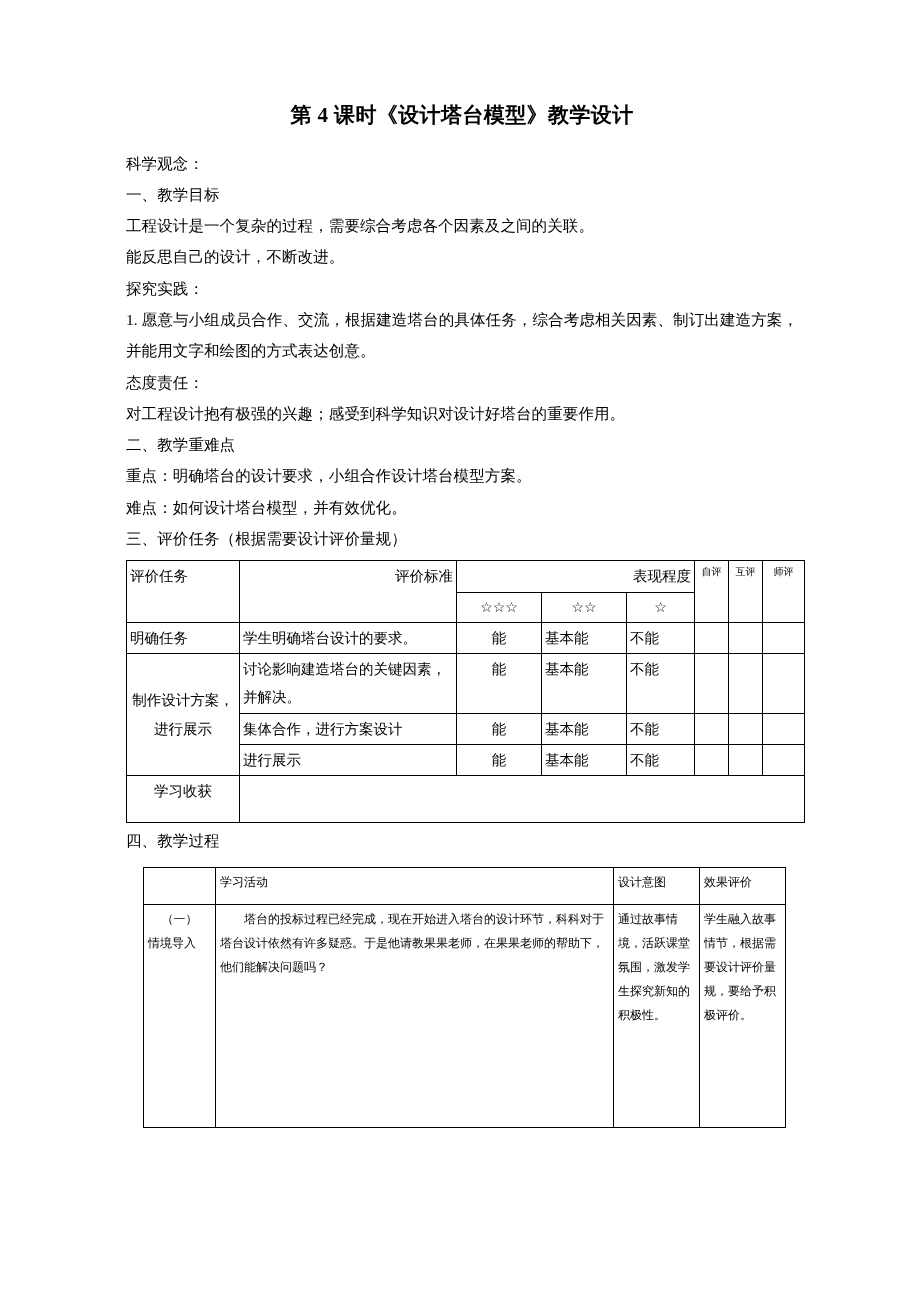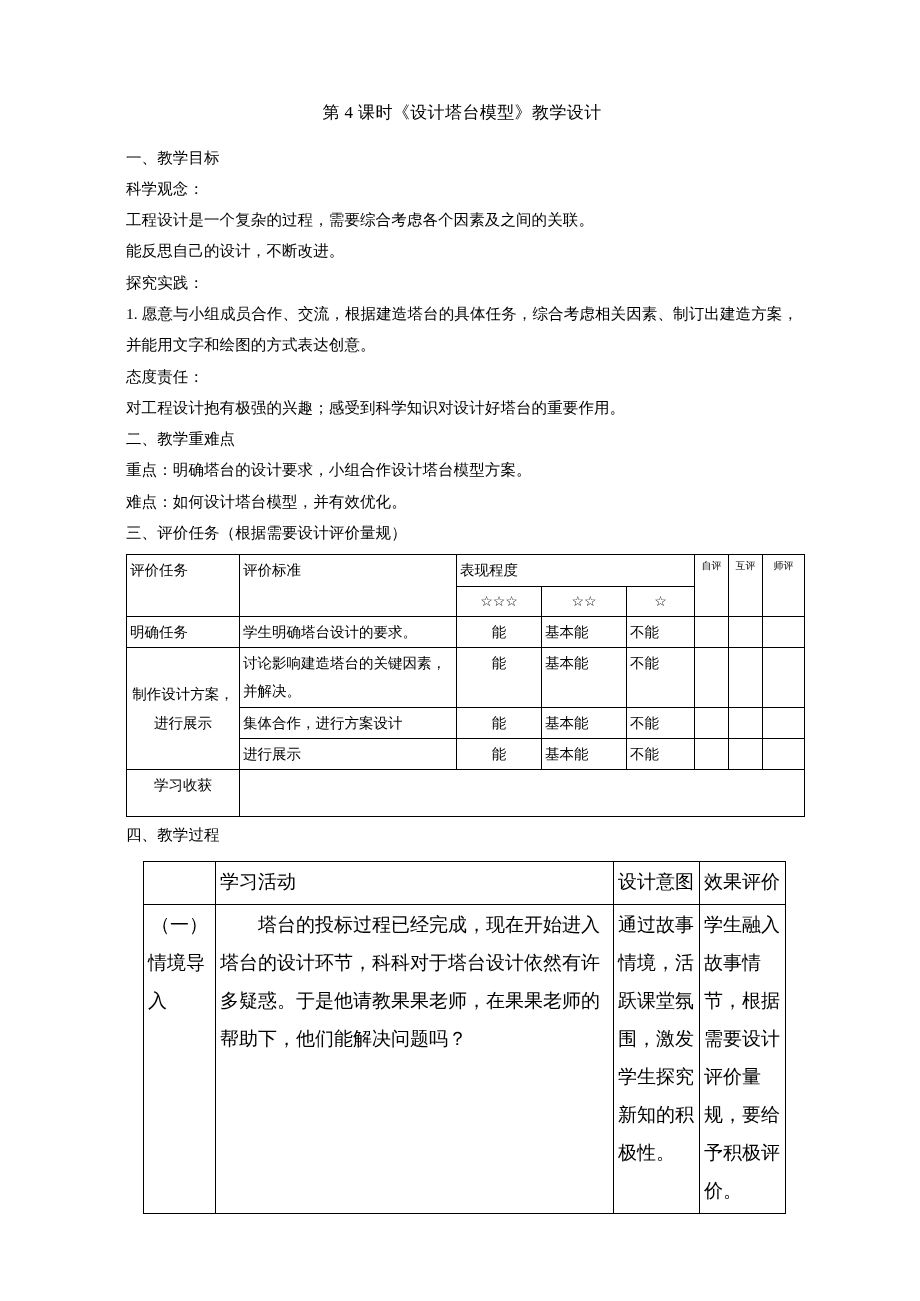--- a/index.html
+++ b/index.html
@@ -16,22 +16,22 @@
   }
   .page {
     position: relative;
     width: 920px;
     height: 1301px;
     box-sizing: border-box;
     padding: 100px 122px 0 126px;
   }
   .doc-title {
     text-align: center;
-    font-size: 17px;
-    font-weight: normal;
+    font-size: 21px;
+    font-weight: bold;
     letter-spacing: 0.4px;
     margin: 0 0 16px 0;
     line-height: 1.5;
   }
   .para {
     font-size: 15.5px;
     line-height: 2.02;
     margin: 0;
     text-align: justify;
     letter-spacing: 0.1px;
@@ -60,50 +60,49 @@
   }
   .t-rubric td { vertical-align: top; }
   .t-rubric .c-center { text-align: center; }
   .t-rubric .c-vmid { vertical-align: middle; }
   .t-rubric .stars {
     text-align: center;
     font-size: 14px;
     letter-spacing: 0px;
   }
   .t-rubric .hdr-merge {
-    text-align: left;
+    text-align: right;
     vertical-align: top;
   }
   .t-rubric .narrow-lbl {
     text-align: center;
     font-size: 10px;
     line-height: 1.95;
   }
 
   
   .t-process {
     width: 642px;
     margin-left: 17px;
-    font-size: 19px;
+    font-size: 12px;
     line-height: 2.0;
-    font-family: Liberation Mono, monospace;
   }
   .t-process td { vertical-align: top; padding: 2px 4px; }
   .t-process .indent { text-indent: 2em; }
   .t-process .ctr { text-align: center; }
 </style>
 </head>
 <body>
 
 <div class="page">
 
   <h1 class="doc-title">第 4 课时《设计塔台模型》教学设计</h1>
 
+  <p class="para">科学观念：</p>
   <p class="para">一、教学目标</p>
-  <p class="para">科学观念：</p>
   <p class="para">工程设计是一个复杂的过程，需要综合考虑各个因素及之间的关联。</p>
   <p class="para">能反思自己的设计，不断改进。</p>
   <p class="para">探究实践：</p>
   <p class="para">1. 愿意与小组成员合作、交流，根据建造塔台的具体任务，综合考虑相关因素、制订出建造方案，并能用文字和绘图的方式表达创意。</p>
   <p class="para">态度责任：</p>
   <p class="para">对工程设计抱有极强的兴趣；感受到科学知识对设计好塔台的重要作用。</p>
   <p class="para">二、教学重难点</p>
   <p class="para">重点：明确塔台的设计要求，小组合作设计塔台模型方案。</p>
   <p class="para">难点：如何设计塔台模型，并有效优化。</p>
   <p class="para">三、评价任务（根据需要设计评价量规）</p>

